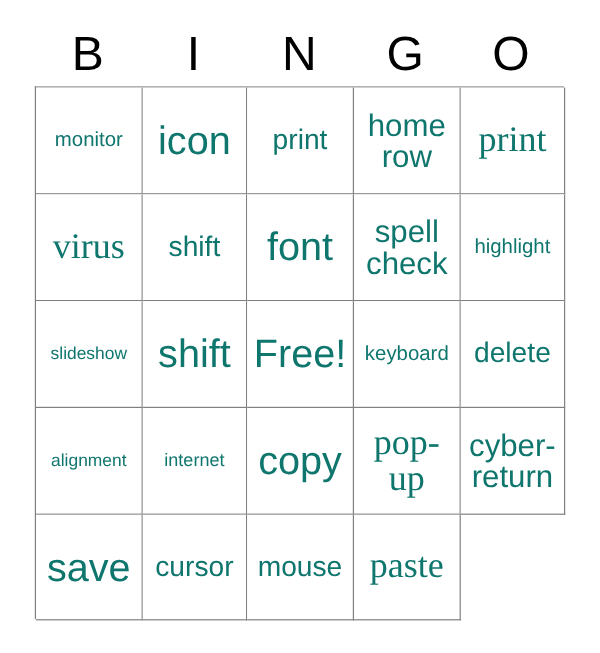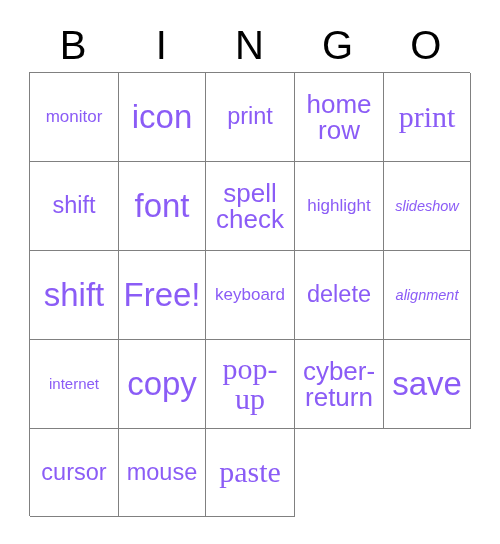--- a/index.html
+++ b/index.html
@@ -68,28 +68,28 @@
     justify-content: center;
     text-align: center;
     overflow: hidden;
     background: #ffffff;
   }
   .cell-text {
     display: block;
     width: 100%;
     line-height: 1.02;
     font-weight: 400;
-    color: #8b5cf6;
+    color: #0f766e;
     padding: 0 1px;
     box-sizing: border-box;
     white-space: pre-line;
   }
 
   
-  .fs-xs   { font-size: 14.5px; font-style: italic; }
+  .fs-xs   { font-size: 14.5px; }
   .fs-s    { font-size: 17px; }
   .fs-m    { font-size: 15px; }
   .fs-ml   { font-size: 23.5px; }
   .fs-l    { font-size: 26px; }
   .fs-xl   { font-size: 30px; font-family: Liberation Serif, serif; }
   .fs-xxl  { font-size: 33px; }
 
   
   .two-line { line-height: 1.0; }
 </style>
@@ -115,20 +115,23 @@
       </div>
       <div class="cell">
         <span class="cell-text fs-ml">print</span>
       </div>
       <div class="cell">
         <span class="cell-text fs-l two-line">home
 row</span>
       </div>
       <div class="cell">
         <span class="cell-text fs-xl">print</span>
+      </div>
+      <div class="cell">
+        <span class="cell-text fs-xl">virus</span>
       </div>
       <div class="cell">
         <span class="cell-text fs-ml">shift</span>
       </div>
       <div class="cell">
         <span class="cell-text fs-xxl">font</span>
       </div>
       <div class="cell">
         <span class="cell-text fs-l two-line">spell
 check</span>

